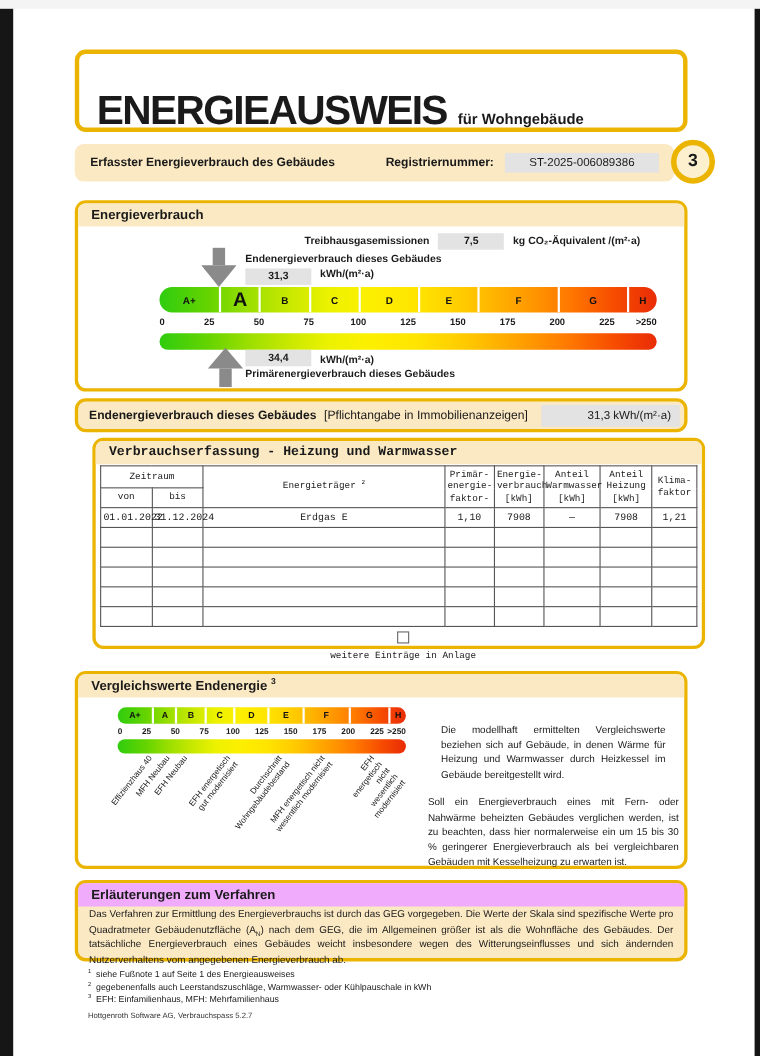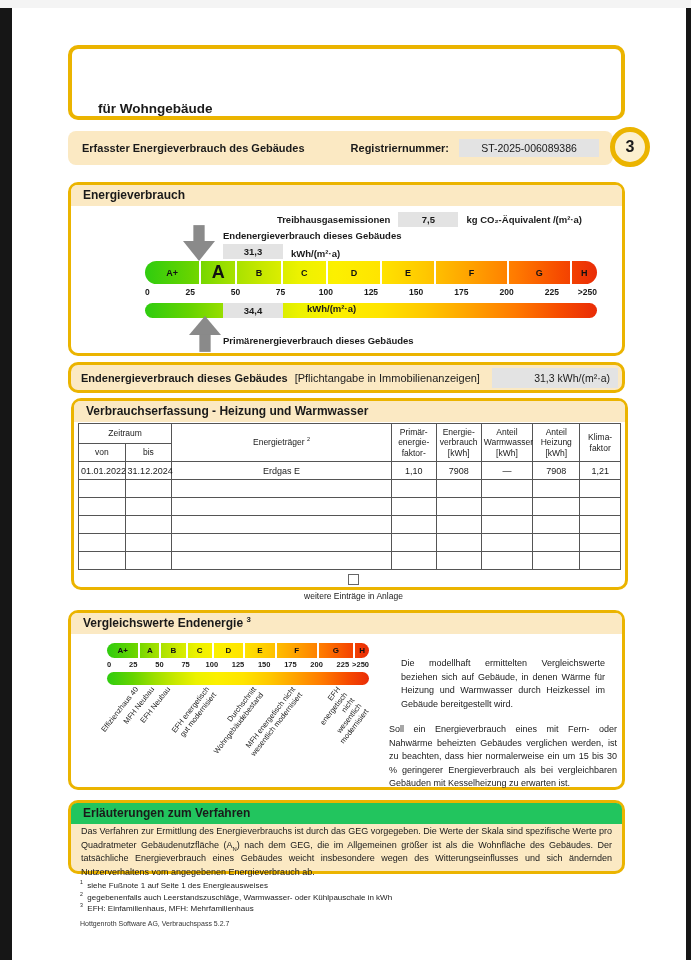--- a/index.html
+++ b/index.html
@@ -78,20 +78,21 @@
 </head>
 <body>
 
 <div class="topline"></div>
 <div class="black-strip strip-left"></div>
 <div class="black-strip strip-right"></div>
 
 <div class="ybox" style="left:68px;top:45px;width:557px;height:75px;border-width:4px;">
   <div style="padding:8px 0 0 16px;">
     <div style="display:flex;align-items:baseline;">
+      <span class="hdr-title">ENERGIEAUSWEIS</span>
       <span class="hdr-suffix">für Wohngebäude</span>
     </div>
   </div>
 </div>
 
 <div class="regband">
   <span style="font-weight:bold;">Erfasster Energieverbrauch des Gebäudes</span>
   <span style="font-weight:bold;margin-left:auto;">Registriernummer:</span>
   <span class="greybox" style="width:140px;margin-left:10px;padding:3px 0;font-weight:normal;font-size:10.5px;">ST-2025-006089386</span>
 </div>
@@ -107,21 +108,21 @@
     <span class="greybox" style="width:60px;padding:2px 0;">7,5</span>
     <span>kg CO₂-Äquivalent /(m²·a)</span>
   </div>
 
   <svg class="arrow-svg" style="left:112px;top:40px;" width="32" height="36" viewBox="0 0 34 38">
     <rect x="11" y="0" width="12" height="17" fill="#8a8a8a"></rect>
     <polygon points="0,17 34,17 17,38" fill="#8a8a8a"></polygon>
   </svg>
 
   <div style="position:absolute;left:152px;top:45px;font-size:9.5px;font-weight:bold;">Endenergieverbrauch dieses Gebäudes</div>
-  <div style="position:absolute;left:152px;top:59px;display:flex;align-items:flex-end;gap:8px;font-size:9.5px;font-weight:bold;">
+  <div style="position:absolute;left:152px;top:59px;display:flex;align-items:flex-start;gap:8px;font-size:9.5px;font-weight:bold;">
     <span class="greybox" style="width:60px;padding:2px 0;">31,3</span>
     <span>kWh/(m²·a)</span>
   </div>
 
   <div style="position:absolute;left:74px;top:76px;width:452px;">
     <div class="lettersbar grad" style="height:23px;">
       <div class="seg">A+</div>
       <div class="seg current">A</div>
       <div class="seg">B</div>
       <div class="seg">C</div>
@@ -145,34 +146,34 @@
       <span class="tick last">&gt;250</span>
     </div>
     <div class="grad" style="height:15px;border-radius:8px;margin-top:1px;"></div>
   </div>
 
   <svg class="arrow-svg" style="left:118px;top:131px;" width="32" height="36" viewBox="0 0 34 38">
     <polygon points="17,0 0,20 34,20" fill="#8a8a8a"></polygon>
     <rect x="11" y="20" width="12" height="18" fill="#8a8a8a"></rect>
   </svg>
 
-  <div style="position:absolute;left:152px;top:118px;display:flex;align-items:flex-start;gap:24px;font-size:9.5px;font-weight:bold;">
+  <div style="position:absolute;left:152px;top:133px;display:flex;align-items:flex-end;gap:8px;font-size:9.5px;font-weight:bold;">
     <span class="greybox" style="width:60px;padding:2px 0;">34,4</span>
     <span>kWh/(m²·a)</span>
   </div>
   <div style="position:absolute;left:152px;top:150px;font-size:9.5px;font-weight:bold;">Primärenergieverbrauch dieses Gebäudes</div>
 </div>
 
 <div class="ybox" style="left:68px;top:362px;width:557px;height:31px;background:#fbe9c3;display:flex;align-items:center;padding:0 4px 0 10px;">
   <span style="font-weight:bold;font-size:11px;">Endenergieverbrauch dieses Gebäudes</span>
   <span style="font-size:11px;margin-left:7px;">[Pflichtangabe in Immobilienanzeigen]</span>
   <span style="margin-left:auto;background:#e3e3e3;width:118px;text-align:right;font-size:10.5px;padding:4px 8px 4px 0;">31,3 kWh/(m²·a)</span>
 </div>
 
-<div class="ybox" style="left:71px;top:398px;width:557px;height:192px;">
+<div class="ybox" style="left:84px;top:398px;width:557px;height:192px;font-family:Liberation Mono, monospace;">
   <div class="ystrip">Verbrauchserfassung - Heizung und Warmwasser</div>
   <div style="position:absolute;top:22px;left:4px;right:4px;">
     <table class="vtable">
       <colgroup>
         <col style="width:8.6%">
           <col style="width:8.6%">
           <col style="width:40.5%">
           <col style="width:8.3%">
         <col style="width:8.3%">
           <col style="width:9.5%">
@@ -319,21 +320,21 @@
     </div>
   </div>
 
   <div style="position:absolute;left:318px;top:32px;width:228px;font-size:9px;line-height:1.5;">
     <p class="just" style="margin:12px;">Die modellhaft ermittelten Vergleichswerte beziehen sich auf Gebäude, in denen Wärme für Heizung und Warmwasser durch Heizkessel im Gebäude bereitgestellt wird.</p>
     <p class="just" style="margin:0;">Soll ein Energieverbrauch eines mit Fern- oder Nahwärme beheizten Gebäudes verglichen werden, ist zu beachten, dass hier normalerweise ein um 15 bis 30 % geringerer Energieverbrauch als bei vergleichbaren Gebäuden mit Kesselheizung zu erwarten ist.</p>
   </div>
 </div>
 
 <div class="ybox" style="left:68px;top:800px;width:557px;height:74px;background:#fbe9c3;">
-  <div class="ystrip" style="background:#22c55e;">Erläuterungen zum Verfahren</div>
+  <div class="ystrip" style="background:#f0abfc;">Erläuterungen zum Verfahren</div>
   <div class="just" style="position:absolute;top:22px;left:10px;right:10px;font-size:9px;line-height:1.5;">
     <span>Das Verfahren zur Ermittlung des Energieverbrauchs ist durch das GEG vorgegeben. Die Werte der Skala sind spezifische Werte pro Quadratmeter Gebäudenutzfläche (A</span><sub>N</sub><span>) nach dem GEG, die im Allgemeinen größer ist als die Wohnfläche des Gebäudes. Der tatsächliche Energieverbrauch eines Gebäudes weicht insbesondere wegen des Witterungseinflusses und sich ändernden Nutzerverhaltens vom angegebenen Energieverbrauch ab.</span>
   </div>
 </div>
 
 <div style="position:absolute;left:80px;top:880px;width:520px;">
   <div class="fnline">
     <sup>1</sup>&nbsp;&nbsp;<span>siehe Fußnote 1 auf Seite 1 des Energieausweises</span>
   </div>
   <div class="fnline">

